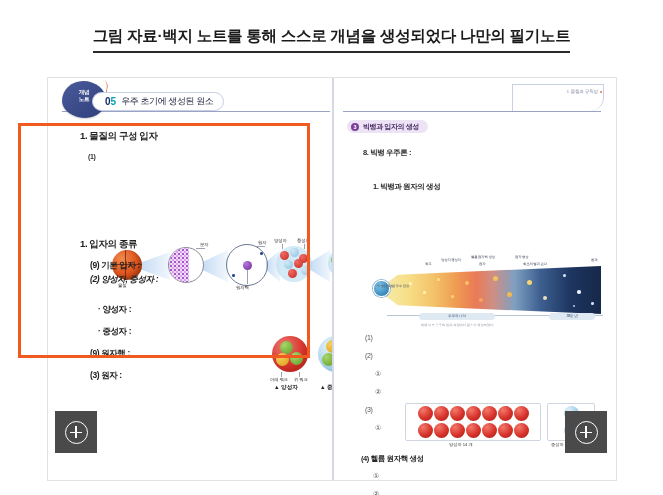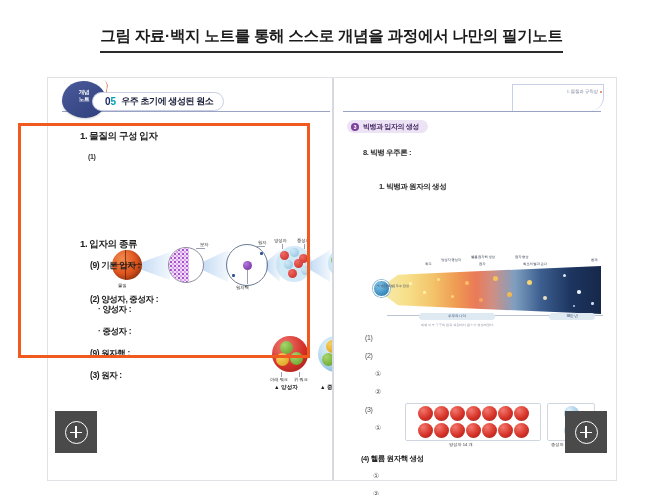--- a/index.html
+++ b/index.html
@@ -83,21 +83,21 @@
   .hdr-pill {
     position: absolute; left: 44px; top: 14px;
     height: 19px; padding: 0 10px 0 12px;
     background: #fff; border: 1px solid #c9cfe4;
     border-radius: 10px;
     display: flex; align-items: center; gap: 5px;
     white-space: nowrap;
   }
   .hdr-num { font-size: 10px; font-weight: bold; color: #1d2a66; }
   .hdr-num b { color: #00a0b4; }
-  .hdr-title { font-size: 9px; font-weight: bold; color: #20253f; letter-spacing: -.4px; }
+  .hdr-title { font-size: 9px; font-weight: normal; color: #20253f; letter-spacing: -.4px; }
 
   
   .rhdr-rule {
     position: absolute; left: 10px; top: 33px; width: 258px; height: 1px;
     background: #9aa3c4;
   }
   .rhdr-tab {
     position: absolute; right: 12px; top: 6px;
     width: 92px; height: 27px;
     border: 1px solid #c9cfe4; border-bottom: none;
@@ -276,21 +276,21 @@
   .plus-ring::after  { left: 9.7px; top: 4.8px; width: 1.6px; height: 12px; }
   .plus-left  { left: 55px;  top: 411px; }
   .plus-right { left: 565px; top: 411px; }
 </style>
 </head>
 <body>
 
 <div id="stage">
 
   <div class="title-wrap">
-    <span class="title-text">그림 자료·백지 노트를 통해 스스로 개념을 과정에서 나만의 필기노트</span>
+    <span class="title-text">그림 자료·백지 노트를 통해 스스로 개념을 생성되었다 나만의 필기노트</span>
   </div>
 
   <div class="spread">
 
     <div class="grid-strip grid-left"></div>
     <div class="grid-strip grid-right"></div>
 
     <div class="page page-left">
 
       <div class="hdr">
@@ -353,21 +353,21 @@
           <div class="q grn" style="left:3px;  top:6px;  width:12px; height:12px;"></div>
           <div class="q yel" style="left:15px; top:4px;  width:12px; height:12px;"></div>
           <div class="q grn" style="left:9px;  top:16px; width:12px; height:12px;"></div>
         </div>
         <div class="lead" style="left:232px; top:8px; width:.7px; height:5px;"></div>
         <div class="lbl" style="left:226px; top:2px;">쿼크</div>
       </div>
 
       <div class="nt h-item" style="left:32px; top:160px;">1. 입자의 종류</div>
       <div class="nt s-item" style="left:42px; top:182px;">(9) 기본 입자 :</div>
-      <div class="nt s-item" style="left:42px; top:216px;">(2) 양성자, 중성자 :</div>
+      <div class="nt s-item" style="left:42px; top:196px;font-style:italic;">(2) 양성자, 중성자 :</div>
       <div class="nt s-sub" style="left:50px; top:226px;">· 양성자 :</div>
       <div class="nt s-sub" style="left:50px; top:248px;">· 중성자 :</div>
       <div class="nt s-item" style="left:42px; top:270px;">(9) 원자핵 :</div>
       <div class="nt s-item" style="left:42px; top:292px;">(3) 원자 :</div>
 
       <div class="pn">
         <div class="pn-ball pn-p">
           <div class="q grn" style="left:8px;  top:5px;  width:13px; height:13px;"></div>
           <div class="q yel" style="left:4px;  top:17px; width:13px; height:13px;"></div>
           <div class="q grn" style="left:18px; top:16px; width:13px; height:13px;"></div>
@@ -391,21 +391,21 @@
       <div class="rhdr-tab"></div>
       <div class="rhdr-tab-txt">Ⅰ. 물질과 규칙성</div>
       <div class="rhdr-dot"></div>
 
       <div class="sec-pill">
         <span class="sec-dot">3</span>
         <span class="sec-pill-txt">빅뱅과 입자의 생성</span>
       </div>
 
       <div class="nt r-item" style="left:30px; top:70px;">8. 빅뱅 우주론 :</div>
-      <div class="nt r-item" style="left:46px; top:104px;">1. 빅뱅과 원자의 생성</div>
+      <div class="nt r-item" style="left:40px; top:104px;">1. 빅뱅과 원자의 생성</div>
 
       <div class="bb">
         <div class="bb-cone"></div>
         <div class="bb-start"></div>
 
         <div class="bb-speck" style="left:42px;  top:22px; width:3px; height:3px; background:#fff5c0;"></div>
         <div class="bb-speck" style="left:56px;  top:31px; width:2.5px; height:2.5px; background:#fff0a8;"></div>
         <div class="bb-speck" style="left:70px;  top:18px; width:3px; height:3px; background:#ffe38e;"></div>
         <div class="bb-speck" style="left:84px;  top:35px; width:3px; height:3px; background:#ffd27a;"></div>
         <div class="bb-speck" style="left:98px;  top:21px; width:4px; height:4px; background:#ffbe6a;"></div>

